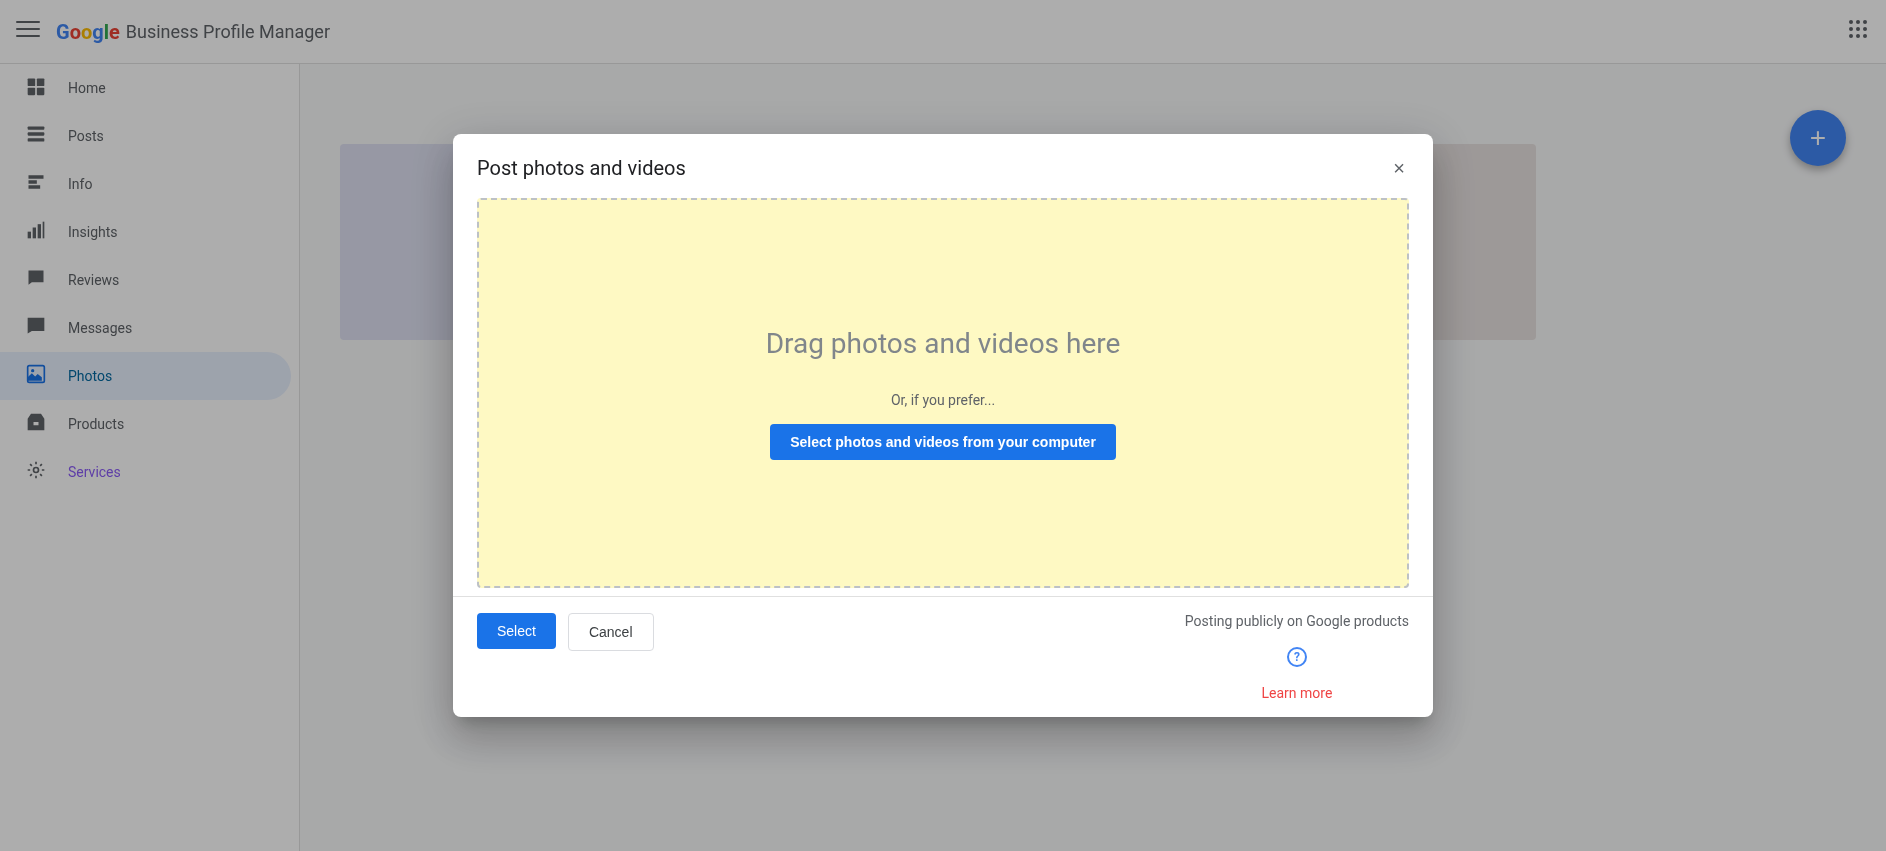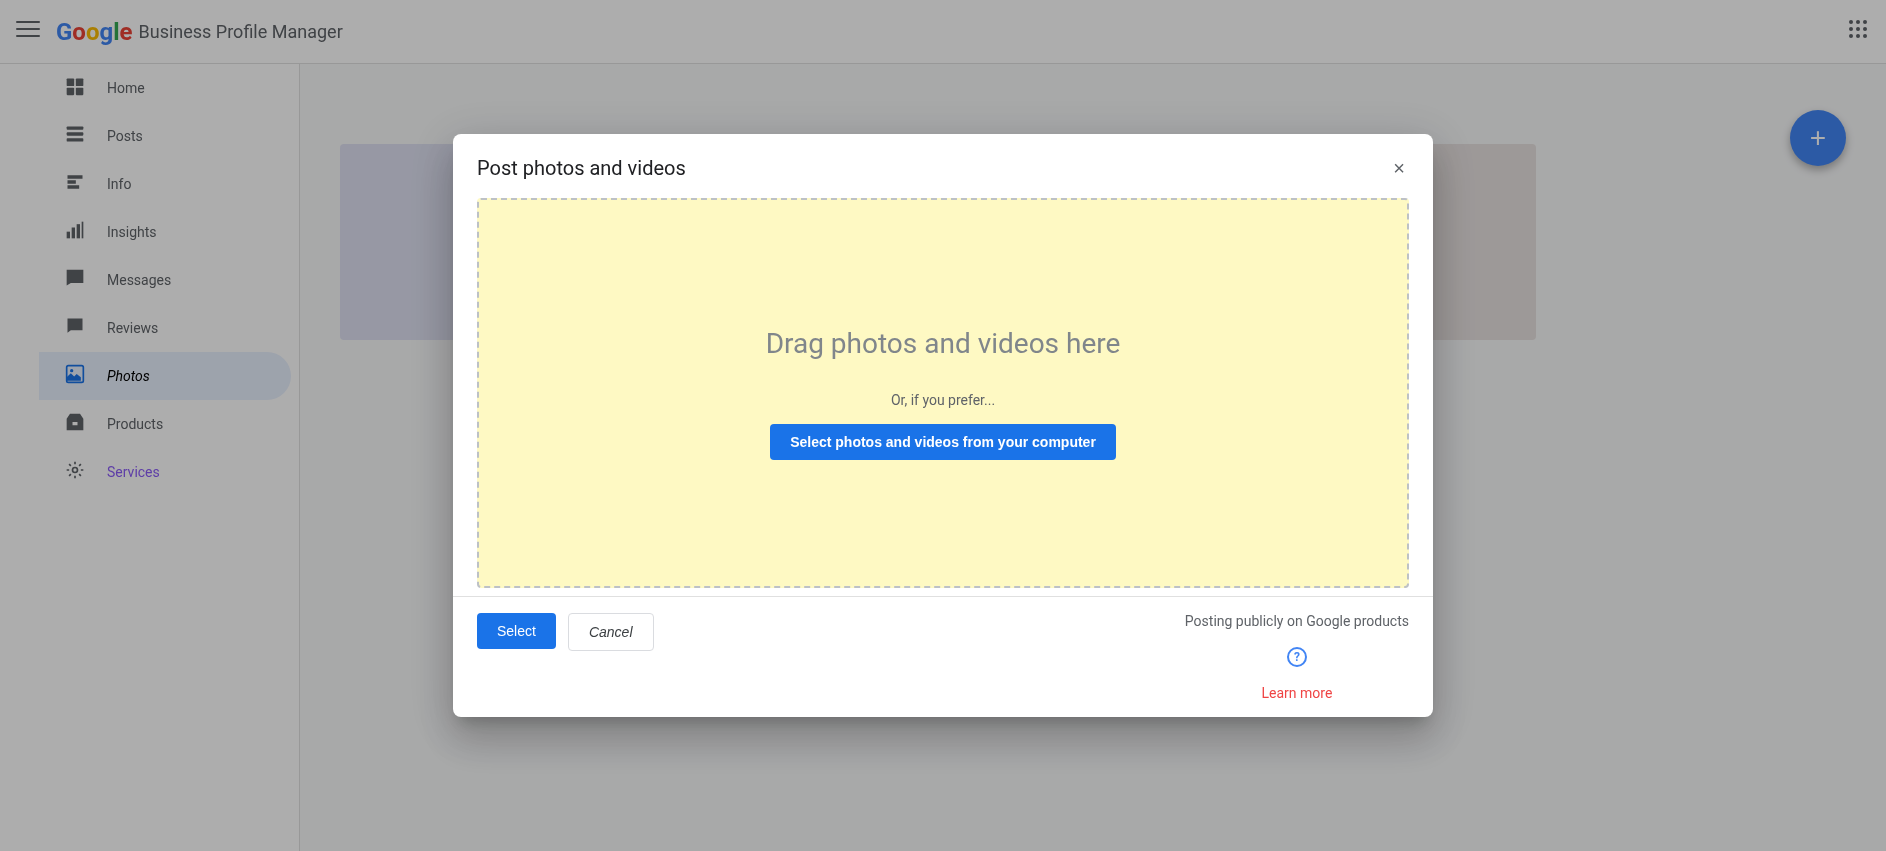--- a/index.html
+++ b/index.html
@@ -48,21 +48,20 @@
     .sidebar {
       position: fixed;
       top: 64px;
       left: 0;
       width: 300px;
       bottom: 0;
       background: #fff;
       border-right: 1px solid #e0e0e0;
       overflow-y: auto;
       z-index: 5;
-      padding-left: 39px;
     }
     .sidebar-item {
       display: flex;
       align-items: center;
       padding: 12px 24px;
       cursor: pointer;
       color: #5f6368;
       gap: 20px;
       font-size: 14px;
       border-radius: 0 24px 24px 0;
@@ -219,21 +218,20 @@
     }
     .footer-action-cancel {
       background: #fff;
       color: #3c4043;
       border: 1px solid #dadce0;
       border-radius: 4px;
       padding: 10px 20px;
       font-size: 14px;
       cursor: pointer;
       font-weight: 500;
-      font-style: italic;
     }
     .footer-info {
       margin-left: auto;
       display: flex;
       align-items: center;
       gap: 18px;
       color: #5f6368;
       font-size: 14px;
       flex-direction: column;
     }
@@ -268,21 +266,21 @@
 
 <div class="topbar">
   <div class="topbar-menu-icon">
     <svg width="24" height="24" viewBox="0 0 24 24" fill="currentColor">
       <rect y="4" width="24" height="2" rx="1"></rect>
       <rect y="11" width="24" height="2" rx="1"></rect>
       <rect y="18" width="24" height="2" rx="1"></rect>
     </svg>
   </div>
   <div class="topbar-logo">
-    <span style="font-size:24px;font-weight:700;">
+    <span style="font-size:20px;font-weight:700;">
       <span class="logo-g">G</span><span class="logo-o1">o</span><span class="logo-o2">o</span><span class="logo-g2">g</span><span class="logo-l">l</span><span class="logo-e">e</span>
     </span>
     <span style="color:#5f6368;font-size:18px;font-weight:400;">Business Profile Manager</span>
   </div>
   <div class="topbar-apps">
     <svg width="24" height="24" viewBox="0 0 24 24" fill="#5f6368">
       <circle cx="5" cy="5" r="2"></circle>
         <circle cx="12" cy="5" r="2"></circle>
         <circle cx="19" cy="5" r="2"></circle>
       <circle cx="5" cy="12" r="2"></circle>
@@ -332,42 +330,42 @@
           <rect x="8" y="9" width="4" height="13"></rect>
           <rect x="14" y="5" width="4" height="17"></rect>
           <rect x="20" y="2" width="2" height="20"></rect>
       </svg>
     </span>
     <span class="sidebar-label">Insights</span>
   </div>
   <div class="sidebar-item">
     <span class="sidebar-icon">
       <svg width="20" height="20" viewBox="0 0 24 24" fill="#5f6368">
+        <path d="M3 3h18v14H3zM3 20l4-3H3z"></path>
+      </svg>
+    </span>
+    <span class="sidebar-label">Reviews</span>
+  </div>
+  <div class="sidebar-item">
+    <span class="sidebar-icon">
+      <svg width="20" height="20" viewBox="0 0 24 24" fill="#5f6368">
         <path d="M2 2h20v16H2zM2 21l5-3H2z"></path>
       </svg>
     </span>
     <span class="sidebar-label">Messages</span>
-  </div>
-  <div class="sidebar-item">
-    <span class="sidebar-icon">
-      <svg width="20" height="20" viewBox="0 0 24 24" fill="#5f6368">
-        <path d="M3 3h18v14H3zM3 20l4-3H3z"></path>
-      </svg>
-    </span>
-    <span class="sidebar-label">Reviews</span>
   </div>
   <div class="sidebar-item active">
     <span class="sidebar-icon">
       <svg width="20" height="20" viewBox="0 0 24 24" fill="#1a73e8">
         <rect x="2" y="2" width="20" height="20" rx="2" fill="none" stroke="#1a73e8" stroke-width="2"></rect>
         <circle cx="8" cy="8" r="2" fill="#1a73e8"></circle>
         <path d="M2 16l5-5 4 4 3-3 5 4v4H2z" fill="#1a73e8"></path>
       </svg>
     </span>
-    <span class="sidebar-label" style="color:#000000;font-style:italic;">Photos</span>
+    <span class="sidebar-label" style="color:#0369a1;">Photos</span>
   </div>
   <div class="sidebar-item">
     <span class="sidebar-icon">
       <svg width="20" height="20" viewBox="0 0 24 24" fill="#5f6368">
         <path d="M6 2L2 8h20L18 2zM2 8v14h20V8zM9 12h6v4H9z"></path>
       </svg>
     </span>
     <span class="sidebar-label">Products</span>
   </div>
   <div class="sidebar-item">

